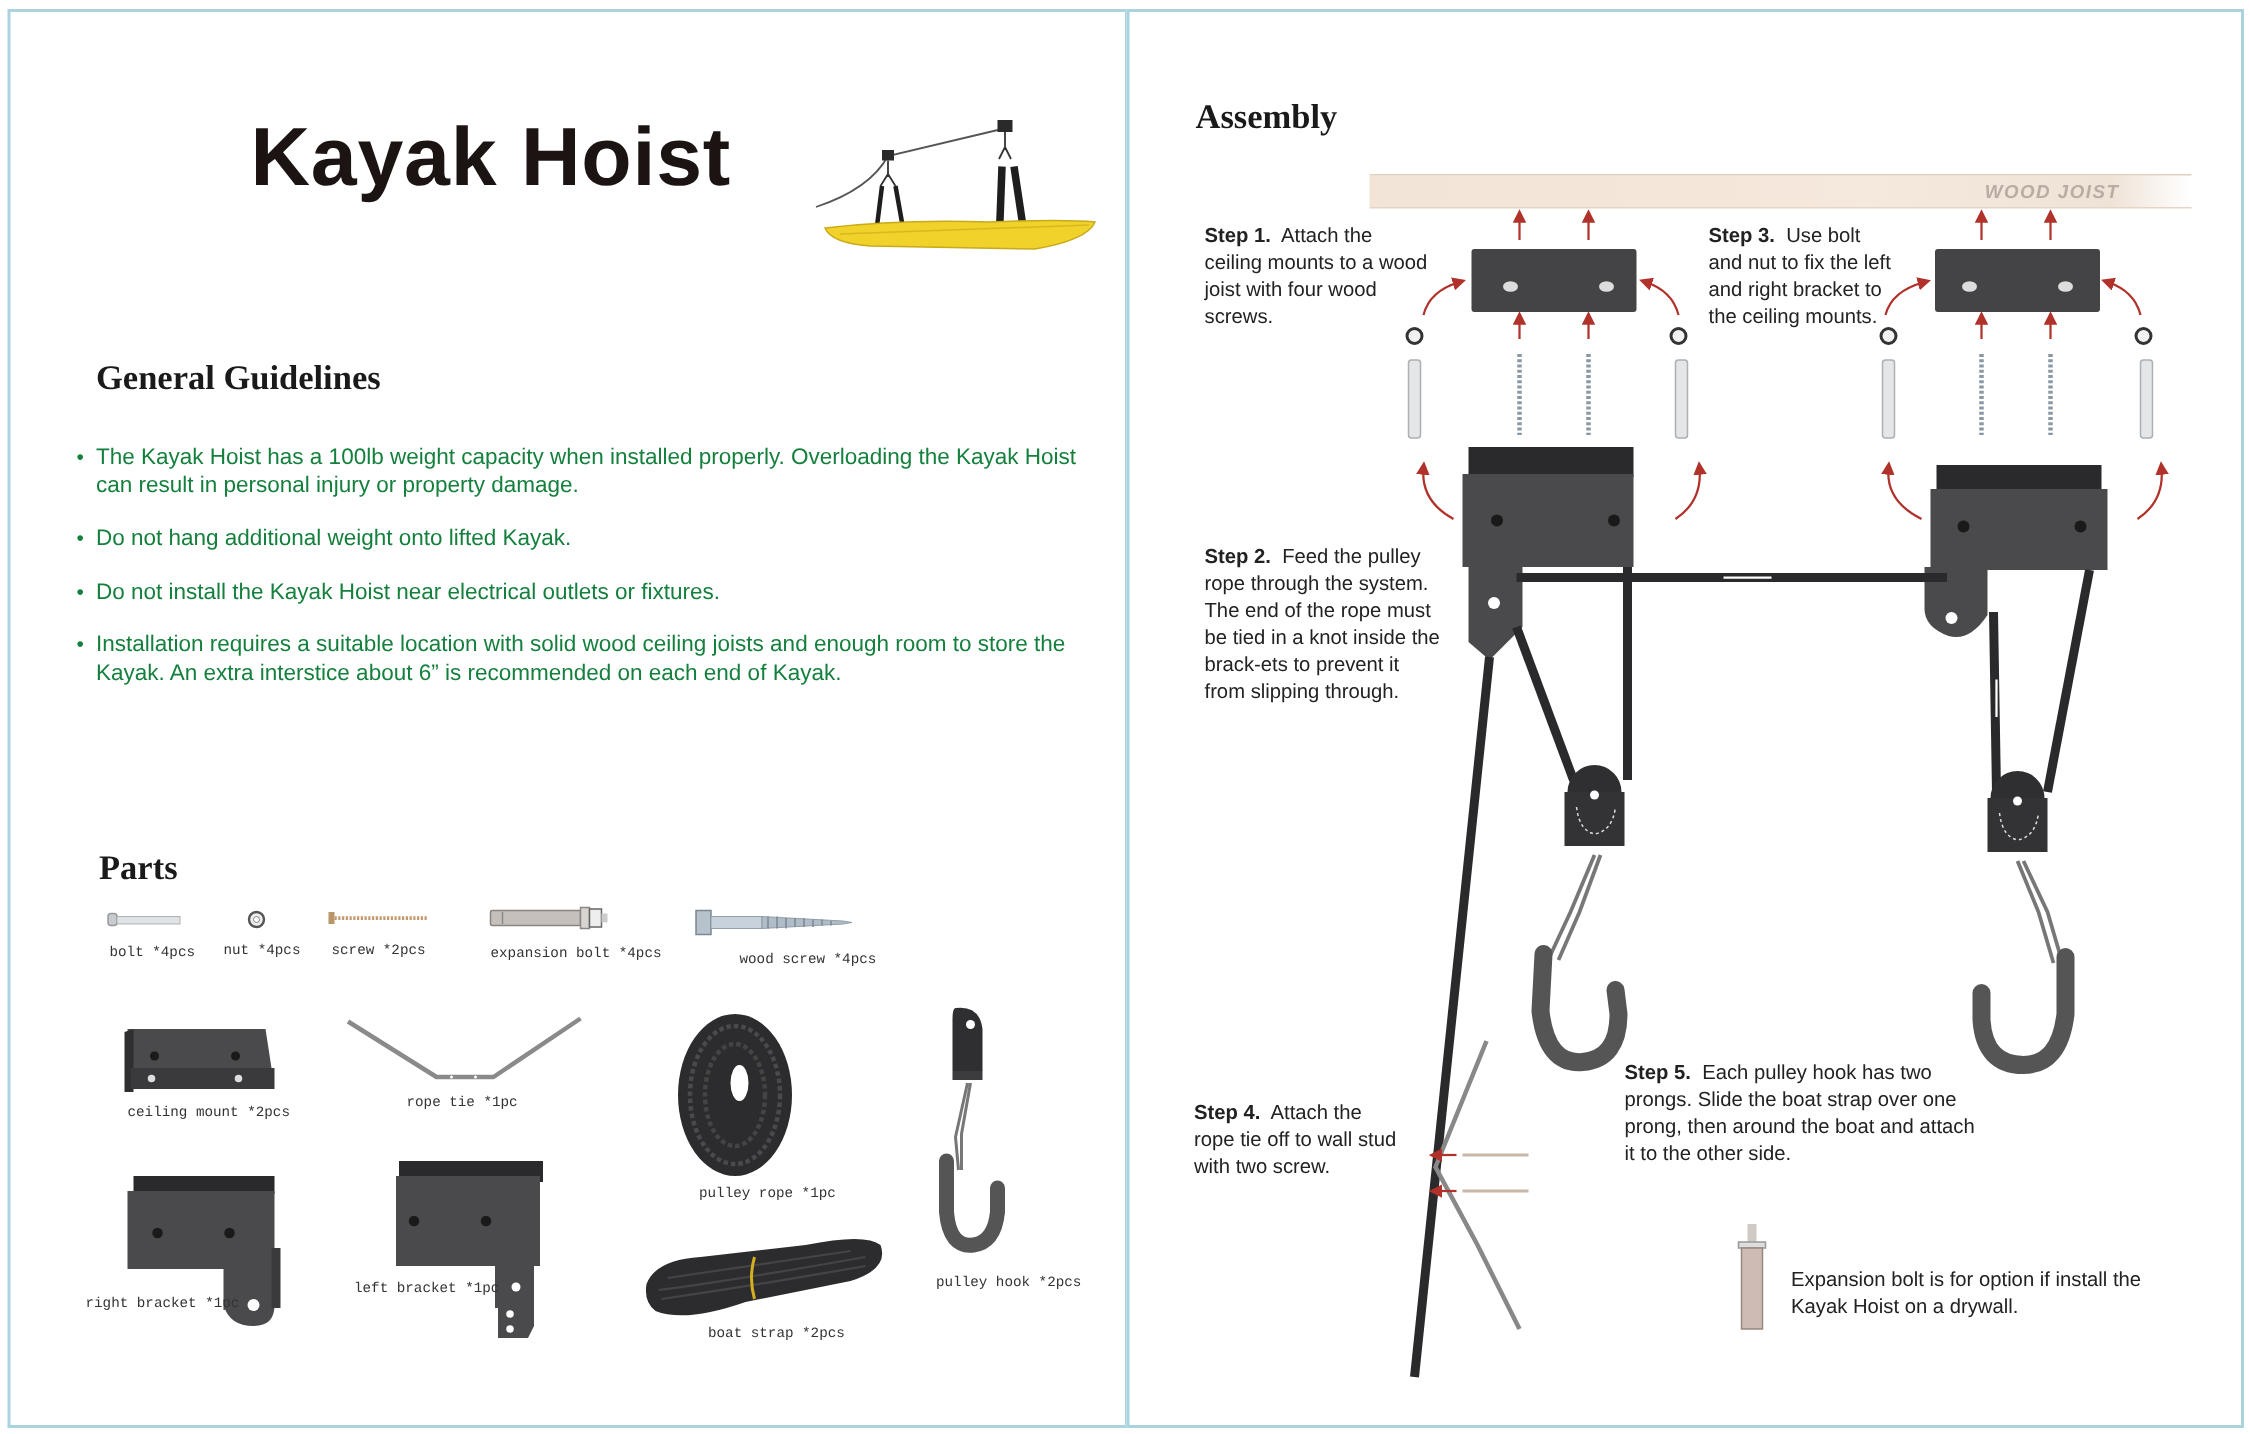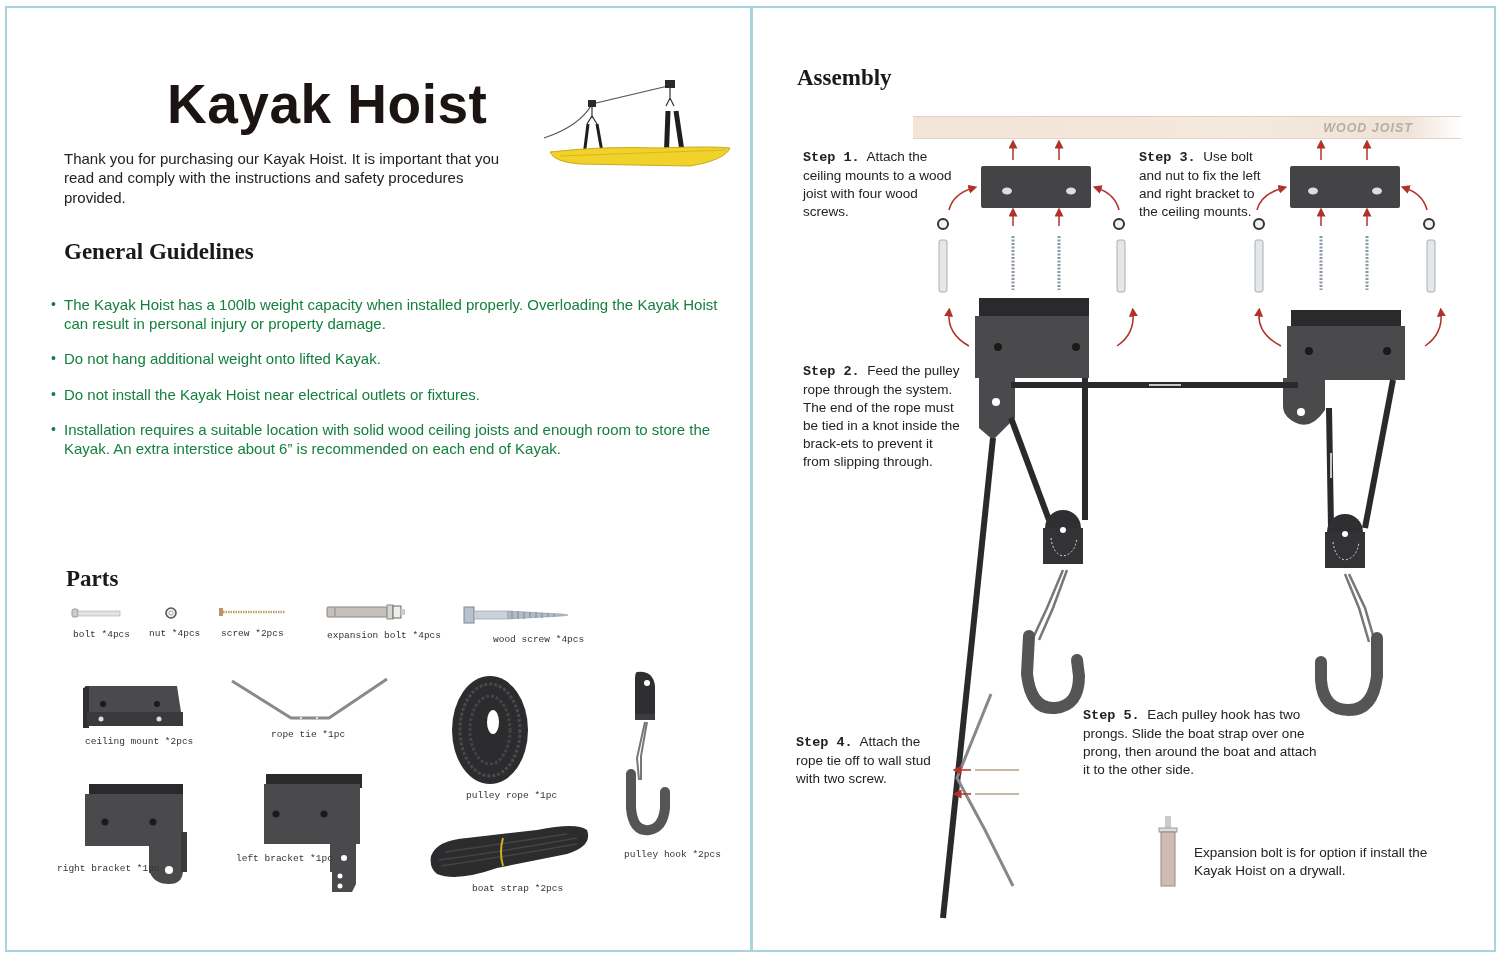--- a/index.html
+++ b/index.html
@@ -20,21 +20,21 @@
   .h2.parts { left: 59px; top: 558px; }
   .guidelines-list { left: 43px; top: 271px; width: 690px; list-style: none; }
   .guidelines-list li { position: relative; padding-left: 14px; font-size: 15px; line-height: 19.2px; color: #15803d; margin-bottom: 3.5px; margin-top: 16px; }
   .guidelines-list li::before { content: "•"; position: absolute; left: 1px; top: 0; font-size: 14px; }
 
   .part-label { font-size: 9.5px; color: #333; white-space: nowrap; font-family: Liberation Mono, monospace; }
 
   
   .h2.assembly { left: 44px; top: 57px; font-size: 23px; }
   .step { font-size: 13.5px; line-height: 18px; color: #222; }
-  .step b { font-weight: bold; font-family: Liberation Mono, monospace; }
+  .step b { font-weight: bold; }
   .joist { left: 160px; top: 108px; width: 548px; height: 23px;
            background: linear-gradient(90deg, #f2e4d6 0%, #f5e8dc 60%, #efe2d6 90%, rgba(255,255,255,0) 100%);
            border-top: 1px solid #e0d0c0; border-bottom: 1px solid #e4d5c6; }
   .joist-label { right: 48px; top: 4px; font-size: 12.5px; font-style: italic; font-weight: bold; color: #b8aca4; letter-spacing: 1px; }
 </style>
 </head>
 <body>
 
 <div class="page left">
 
@@ -45,21 +45,20 @@
     <rect x="48" y="44" width="8" height="7" fill="#2a2a2a"></rect>
     <rect x="125" y="24" width="10" height="8" fill="#2a2a2a"></rect>
     <path d="M52 51 L52 62 M47 68 L52 60 L57 68" stroke="#333" stroke-width="1.2" fill="none"></path>
     <path d="M130 32 L130 44 M126 50 L130 42 L134 50" stroke="#333" stroke-width="1.2" fill="none"></path>
     <path d="M48 68 L44 100 M57 68 L62 96" stroke="#1e1e1e" stroke-width="3" fill="none"></path>
     <path d="M128 55 L126 108 M136 55 L142 95" stroke="#1e1e1e" stroke-width="5" fill="none"></path>
     <path d="M10 96 Q60 90 120 92 Q170 90 190 92 Q185 104 150 110 L40 108 Q14 106 10 96 Z" fill="#f0d22a" stroke="#c9aa18" stroke-width="1"></path>
     <path d="M20 100 Q100 97 186 94" stroke="#d8b820" stroke-width="1" fill="none"></path>
   </svg>
 
-  <div class="abs intro">Thank you for purchasing our Kayak Hoist. It is important that you read and comply with the instructions and safety procedures provided.</div>
 
   <div class="abs h2 guidelines">General Guidelines</div>
 
   <ul class="abs guidelines-list">
     <li>The Kayak Hoist has a 100lb weight capacity when installed properly. Overloading the Kayak Hoist can result in personal injury or property damage.</li>
     <li>Do not hang additional weight onto lifted Kayak.</li>
     <li>Do not install the Kayak Hoist near electrical outlets or fixtures.</li>
     <li>Installation requires a suitable location with solid wood ceiling joists and enough room to store the Kayak. An extra interstice about 6” is recommended on each end of Kayak.</li>
   </ul>
 

